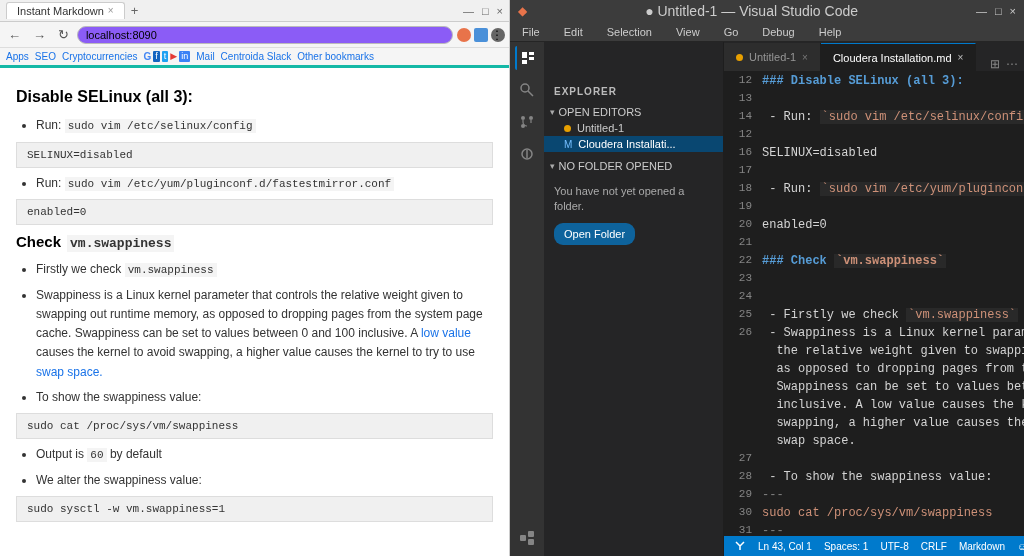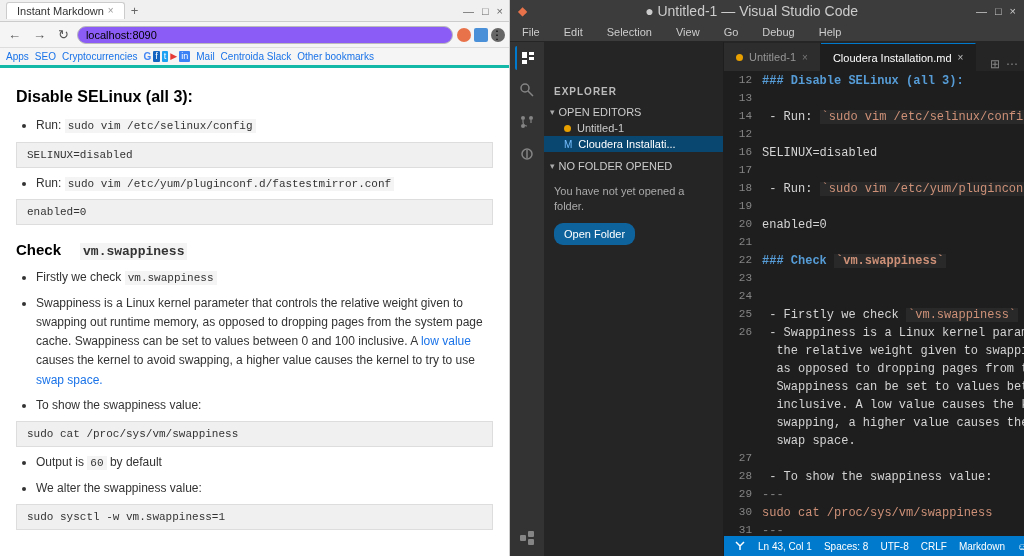--- a/index.html
+++ b/index.html
@@ -26,21 +26,21 @@
     .browser-bookmarks { background: #f5f5f5; height: 20px; display: flex; align-items: center; padding: 0 6px; gap: 6px; border-bottom: 3px solid #14b8a6; font-size: 10px; color: #333; overflow: hidden; }
     .bookmark-item { white-space: nowrap; cursor: pointer; color: #1a73e8; }
 
     .browser-content { flex: 1; overflow-y: auto; padding: 20px 16px; background: #fff; font-family: Arial, sans-serif; }
     .browser-content h2 { font-size: 16px; font-weight: bold; margin-bottom: 10px; color: #000; }
     .browser-content ul { list-style: disc; padding-left: 20px; }
     .browser-content ul li { font-size: 12px; line-height: 1.6; margin-bottom: 6px; color: #333; }
     .code-inline { font-family: 'Courier New', monospace; font-size: 11px; background: #f4f4f4; padding: 1px 3px; color: #333; }
     .code-block { background: #f0f0f0; border: 1px solid #ddd; padding: 6px 10px; font-family: 'Courier New', monospace; font-size: 11px; margin: 6px 0; color: #333; }
     .link-text { color: #1a73e8; }
-    .check-heading { display: flex; align-items: baseline; gap: 19px; font-size: 15px; font-weight: bold; margin: 16px 0 8px 0; }
+    .check-heading { display: flex; align-items: baseline; gap: 6px; font-size: 15px; font-weight: bold; margin: 8px 0 8px 0; }
     .check-heading .code-inline { font-size: 13px; }
 
     
     .right-window { width: 514px; height: 556px; display: flex; flex-direction: column; background: #1e1e1e; }
 
     .vscode-titlebar { background: #3c3c3c; height: 22px; display: flex; align-items: center; padding: 0 8px; font-size: 11px; color: #ccc; gap: 6px; }
     .vscode-titlebar .title-icon { color: #e8734a; font-size: 12px; }
     .vscode-title-text { flex: 1; text-align: center; font-size: 14px; color: #ccc; }
     .vscode-win-controls { display: flex; gap: 8px; font-size: 11px; color: #ccc; }
 
@@ -409,21 +409,21 @@
         </div>
 
         <div class="status-bar">
           <span style="display:flex;align-items:center;gap:4px;">
             <svg width="12" height="12" viewBox="0 0 12 12" fill="white">
                 <path d="M2 2 L6 6 L10 2 M6 6 L6 10" stroke="white" stroke-width="1.5" fill="none"></path>
               </svg>
           </span>
           <div class="status-right">
             <span class="status-item">Ln 43, Col 1</span>
-            <span class="status-item">Spaces: 8</span>
+            <span class="status-item">Spaces: 1</span>
             <span class="status-item">UTF-8</span>
             <span class="status-item">CRLF</span>
             <span class="status-item">Markdown</span>
             <span class="status-item">☺</span>
           </div>
         </div>
       </div>
     </div>
   </div>
 </div>

